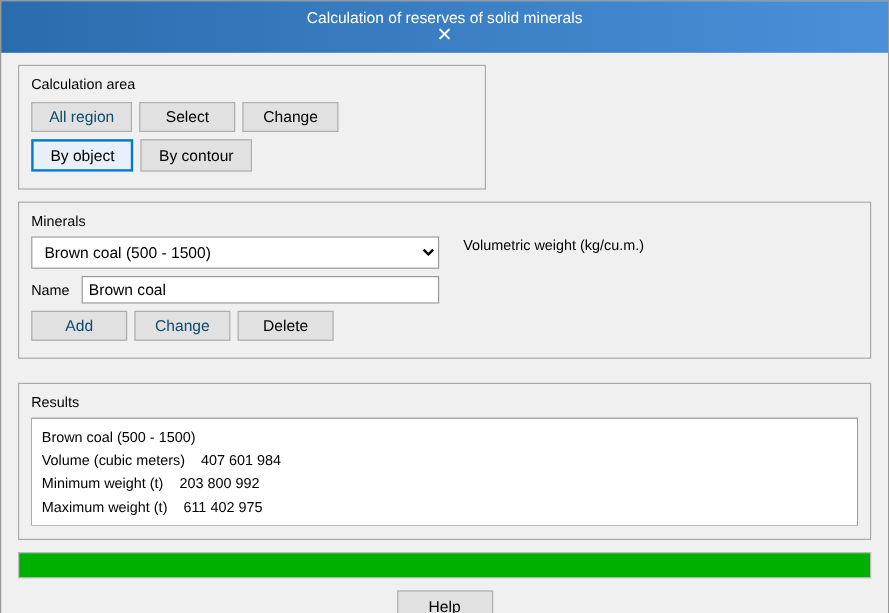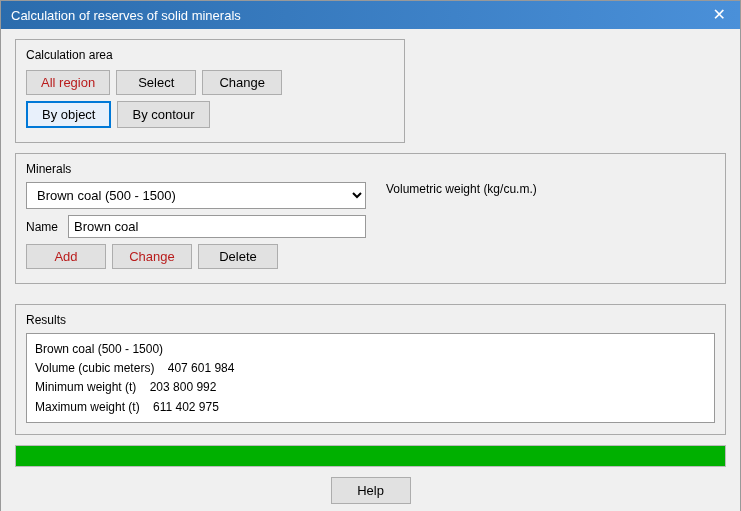--- a/index.html
+++ b/index.html
@@ -19,20 +19,21 @@
       box-shadow: 2px 2px 8px rgba(0,0,0,0.4);
     }
     .title-bar {
       background: linear-gradient(to right, #2b6cad, #4a90d9);
       color: white;
       padding: 6px 10px;
       display: flex;
       justify-content: space-between;
       align-items: center;
       font-size: 13px;
+      flex-direction: column;
     }
     .title-bar-close {
       background: none;
       border: none;
       color: white;
       font-size: 16px;
       cursor: pointer;
       line-height: 1;
       padding: 0 4px;
     }
@@ -61,21 +62,21 @@
       margin-bottom: 6px;
     }
     .btn {
       background: #e1e1e1;
       border: 1px solid #adadad;
       padding: 4px 14px;
       font-size: 13px;
       cursor: pointer;
       min-width: 80px;
     }
-    .btn:disabled { color: #b91c1c; cursor: default; }
+    .btn:disabled { color: #0c4a6e; cursor: default; }
     .btn.active {
       border: 2px solid #0078d7;
       background: #e8f0fb;
     }
     .params-box {
       border: 1px solid #aaa;
       padding: 8px 10px;
       background: #f0f0f0;
       flex: 1;
     }

